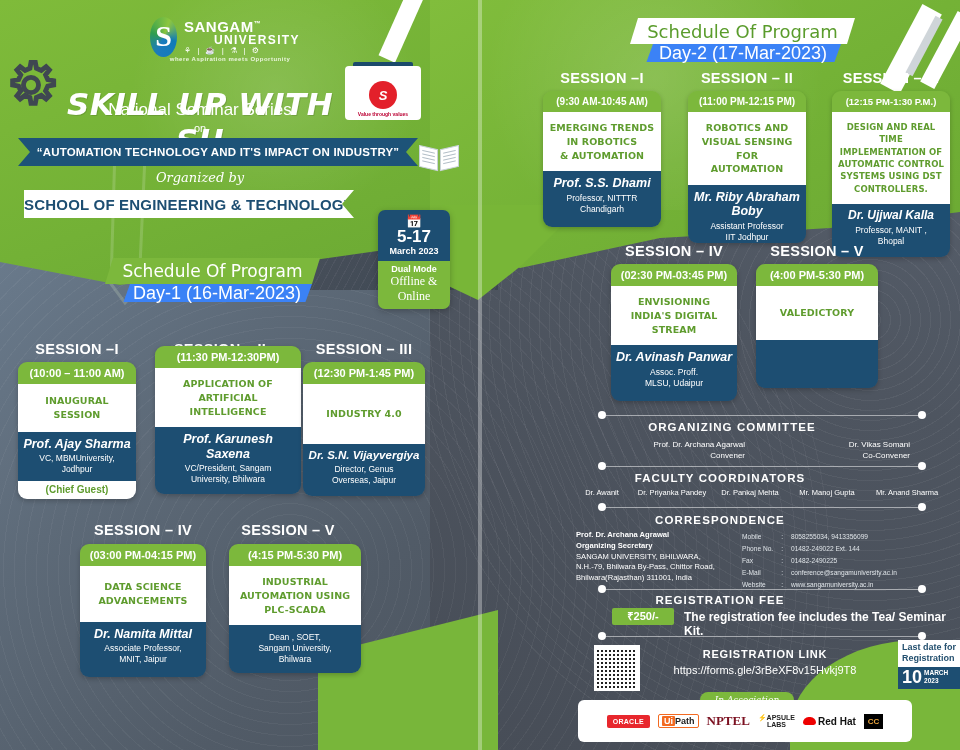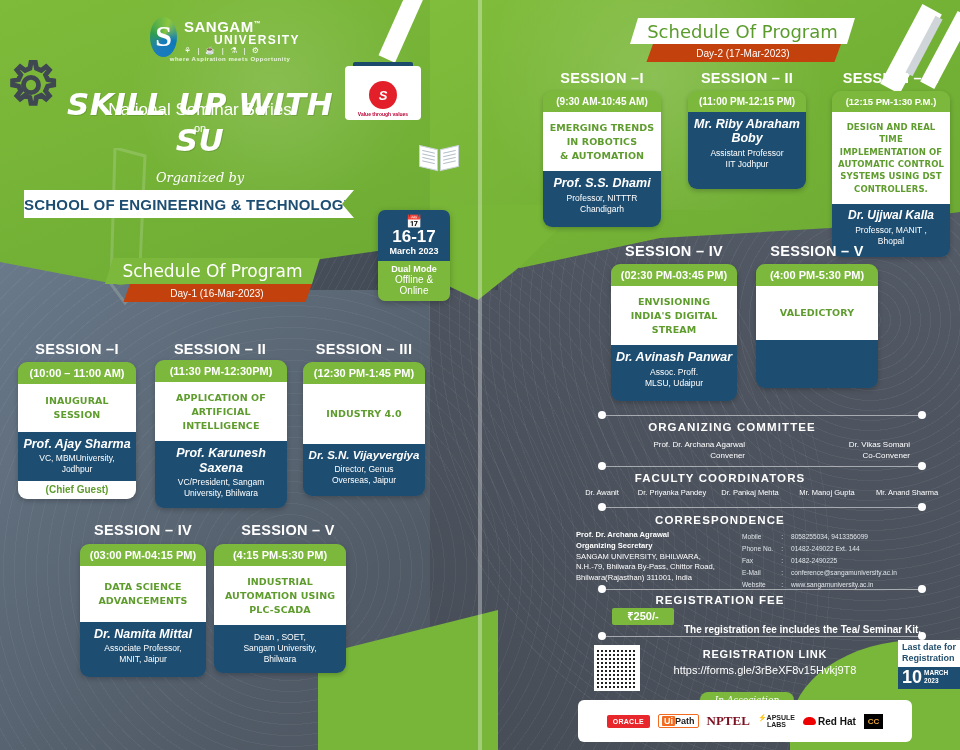--- a/index.html
+++ b/index.html
@@ -148,29 +148,29 @@
 
   
   .date-badge { position:absolute; left:378px; top:210px; width:72px; border-radius:7px; overflow:hidden;
     box-shadow:0 2px 6px rgba(0,0,0,.25); }
   .date-top { background:#1d4e72; color:#fff; text-align:center; padding:5px 2px 5px; }
   .date-icon { font-size:13px; line-height:1; }
   .date-big { font-size:17px; font-weight:bold; line-height:1.05; }
   .date-mon { font-size:9px; font-weight:bold; }
   .date-bot { background:#7cb83c; color:#fff; text-align:center; padding:3px 2px 5px; }
   .date-mode { font-size:9px; font-weight:bold; }
-  .date-mode2 { font-size:10px; }
+  .date-mode2 { font-size:12px;font-family:Liberation Serif, serif; }
 
   
   .sched-green {
     position:absolute; height:26px; background:#7cb83c; color:#fff; font-size:17px;
     display:flex; align-items:center; justify-content:center; font-family:"DejaVu Sans", sans-serif;
   }
   .sched-blue {
-    position:absolute; height:18px; background:#c2410c; color:#fff; font-size:10px;
+    position:absolute; height:18px; background:#3b82f6; color:#fff; font-size:18px;
     display:flex; align-items:center; justify-content:center;
   }
   .sched-white {
     position:absolute; height:26px; background:#fff; color:#5a9c2c; font-size:18px;
     display:flex; align-items:center; justify-content:center; font-family:"DejaVu Sans", sans-serif;
   }
   .sk-l1 { left:105px; top:258px; width:215px; clip-path:polygon(8px 0,215px 0,207px 26px,0 26px); }
   .sk-l2 { left:122px; top:284px; width:190px; clip-path:polygon(8px 0,190px 0,182px 22px,0 22px); }
   .sk-r1 { left:630px; top:18px;  width:225px; clip-path:polygon(8px 0,225px 0,217px 26px,0 26px); }
   .sk-r2 { left:645px; top:44px;  width:196px; clip-path:polygon(8px 0,196px 0,188px 22px,0 22px); }
@@ -192,21 +192,21 @@
   .sec-head { position:absolute; width:100%; text-align:center; color:#fff; font-size:11.5px; font-weight:bold; letter-spacing:1.1px; }
   .oc-name { position:absolute; color:#fff; font-size:8px; text-align:right; line-height:1.4; }
   .fc-name { position:absolute; color:#fff; font-size:7.5px; text-align:center; }
 
   .corr-left { position:absolute; left:576px; top:530px; color:#fff; font-size:7.6px; line-height:1.42; }
   .corr-tbl { position:absolute; left:740px; top:530px; color:#dfe4e8; font-size:6.6px; line-height:1.52; }
   .corr-tbl td { padding-right:6px; vertical-align:top; white-space:nowrap; }
 
   .fee-pill { position:absolute; left:612px; top:608px; width:62px; height:17px; background:#7cb83c;
     border-radius:2px; color:#fff; font-size:11px; font-weight:bold; text-align:center; line-height:17px; }
-  .fee-note { position:absolute; left:684px; top:624px; color:#fff; font-size:10px; font-weight:bold; }
+  .fee-note { position:absolute; left:684px; top:610px; color:#fff; font-size:12px; font-weight:bold; }
 
   .qr { position:absolute; left:594px; top:645px; width:46px; height:46px; background:#fff; padding:3px; }
   .qr-inner { width:100%; height:100%;
     background-image:
       repeating-linear-gradient(90deg,#111 0 2px, #fff 2px 4px),
       repeating-linear-gradient(0deg,#111 0 2px, #fff 2px 4px);
     background-blend-mode:screen; }
   .reglink-head { position:absolute; left:620px; top:648px; width:290px; text-align:center; color:#fff;
     font-size:11px; font-weight:bold; letter-spacing:.8px; }
   .reglink-url { position:absolute; left:620px; top:664px; width:290px; text-align:center; color:#fff; font-size:11px; }
@@ -281,36 +281,37 @@
   <div class="main-title">SKILL UP WITH SU</div>
   <div class="sub-title">National Seminar Series</div>
   <div class="on-word">on</div>
 
   <div class="supported-tag">Supported By</div>
   <div class="supported-box">
     <div class="supported-logo">S</div>
     <div class="supported-cap">Value through values</div>
   </div>
 
+  <div class="theme-banner">“AUTOMATION TECHNOLOGY AND IT'S IMPACT ON INDUSTRY”</div>
   <div class="organized-by">Organized by</div>
   <div class="school-banner">SCHOOL OF ENGINEERING &amp; TECHNOLOGY</div>
 
   <svg class="book" viewBox="0 0 60 46">
     <path d="M2 8 L28 14 L28 44 L2 38 Z" fill="#fff" stroke="#c9d2d8" stroke-width="1.5"></path>
     <path d="M58 8 L32 14 L32 44 L58 38 Z" fill="#fff" stroke="#c9d2d8" stroke-width="1.5"></path>
     <g stroke="#8fa0ad" stroke-width="1">
       <path d="M6 15 L24 19 M6 20 L24 24 M6 25 L24 29 M6 30 L24 34"></path>
       <path d="M54 15 L36 19 M54 20 L36 24 M54 25 L36 29 M54 30 L36 34"></path>
     </g>
   </svg>
 
   <div class="date-badge">
     <div class="date-top">
       <div class="date-icon">📅</div>
-      <div class="date-big">16-17</div>
+      <div class="date-big">5-17</div>
       <div class="date-mon">March 2023</div>
     </div>
     <div class="date-bot">
       <div class="date-mode">Dual Mode</div>
       <div class="date-mode2">Offline &amp; Online</div>
     </div>
   </div>
 
   <div class="sched-green sk-l1">Schedule Of Program</div>
   <div class="sched-blue  sk-l2">Day-1 (16-Mar-2023)</div>
@@ -322,21 +323,21 @@
 SESSION</div>
     <div class="speaker">
       <div class="sp-name">Prof. Ajay Sharma</div>
       <div class="sp-role" style="white-space:pre-line">VC, MBMUniversity,
 Jodhpur</div>
     </div>
     <div class="chief">(Chief Guest)</div>
   </div>
 
   <div class="sess-label" style="left:155px;top:341px;width:130px">SESSION – II</div>
-  <div class="card" style="left:155px;top:360px;width:132px">
+  <div class="card" style="left:155px;top:346px;width:146px">
     <div class="time">(11:30 PM-12:30PM)</div>
     <div class="topic" style="min-height:48px;display:flex;align-items:center;justify-content:center;white-space:pre-line">APPLICATION OF
 ARTIFICIAL INTELLIGENCE</div>
     <div class="speaker" style="padding-bottom:9px">
       <div class="sp-name" style="white-space:pre-line">Prof. Karunesh
 Saxena</div>
       <div class="sp-role" style="white-space:pre-line">VC/President, Sangam
 University, Bhilwara</div>
     </div>
   </div>
@@ -358,21 +359,21 @@
     <div class="topic" style="min-height:56px;display:flex;align-items:center;justify-content:center;white-space:pre-line">DATA SCIENCE
 ADVANCEMENTS</div>
     <div class="speaker" style="padding-bottom:12px">
       <div class="sp-name">Dr. Namita Mittal</div>
       <div class="sp-role" style="white-space:pre-line">Associate Professor,
 MNIT, Jaipur</div>
     </div>
   </div>
 
   <div class="sess-label" style="left:222px;top:522px;width:132px">SESSION – V</div>
-  <div class="card" style="left:214px;top:544px;width:132px">
+  <div class="card" style="left:229px;top:544px;width:132px">
     <div class="time">(4:15 PM-5:30 PM)</div>
     <div class="topic" style="min-height:56px;display:flex;align-items:center;justify-content:center;white-space:pre-line">INDUSTRIAL
 AUTOMATION USING
 PLC-SCADA</div>
     <div class="speaker" style="padding-bottom:8px">
       <div class="sp-role" style="white-space:pre-line">Dean , SOET,
 Sangam University,
 Bhilwara</div>
     </div>
   </div>
@@ -389,21 +390,24 @@
     <div class="speaker" style="padding-bottom:12px">
       <div class="sp-name">Prof. S.S. Dhami</div>
       <div class="sp-role" style="white-space:pre-line">Professor, NITTTR
 Chandigarh</div>
     </div>
   </div>
 
   <div class="sess-label" style="left:688px;top:70px;width:118px">SESSION – II</div>
   <div class="card" style="left:688px;top:91px;width:118px">
     <div class="time" style="font-size:10px">(11:00 PM-12:15 PM)</div>
-    <div class="speaker" style="padding-bottom:19px">
+    <div class="topic" style="min-height:56px;display:flex;align-items:center;justify-content:center;white-space:pre-line">ROBOTICS AND
+VISUAL SENSING FOR
+AUTOMATION</div>
+    <div class="speaker" style="padding-bottom:0">
       <div class="sp-name" style="white-space:pre-line">Mr. Riby Abraham
 Boby</div>
       <div class="sp-role" style="white-space:pre-line">Assistant Professor
 IIT Jodhpur</div>
     </div>
   </div>
 
   <div class="sess-label" style="left:832px;top:70px;width:118px">SESSION – III</div>
   <div class="card" style="left:832px;top:91px;width:118px">
     <div class="time" style="font-size:9.5px">(12:15 PM-1:30 P.M.)</div>

